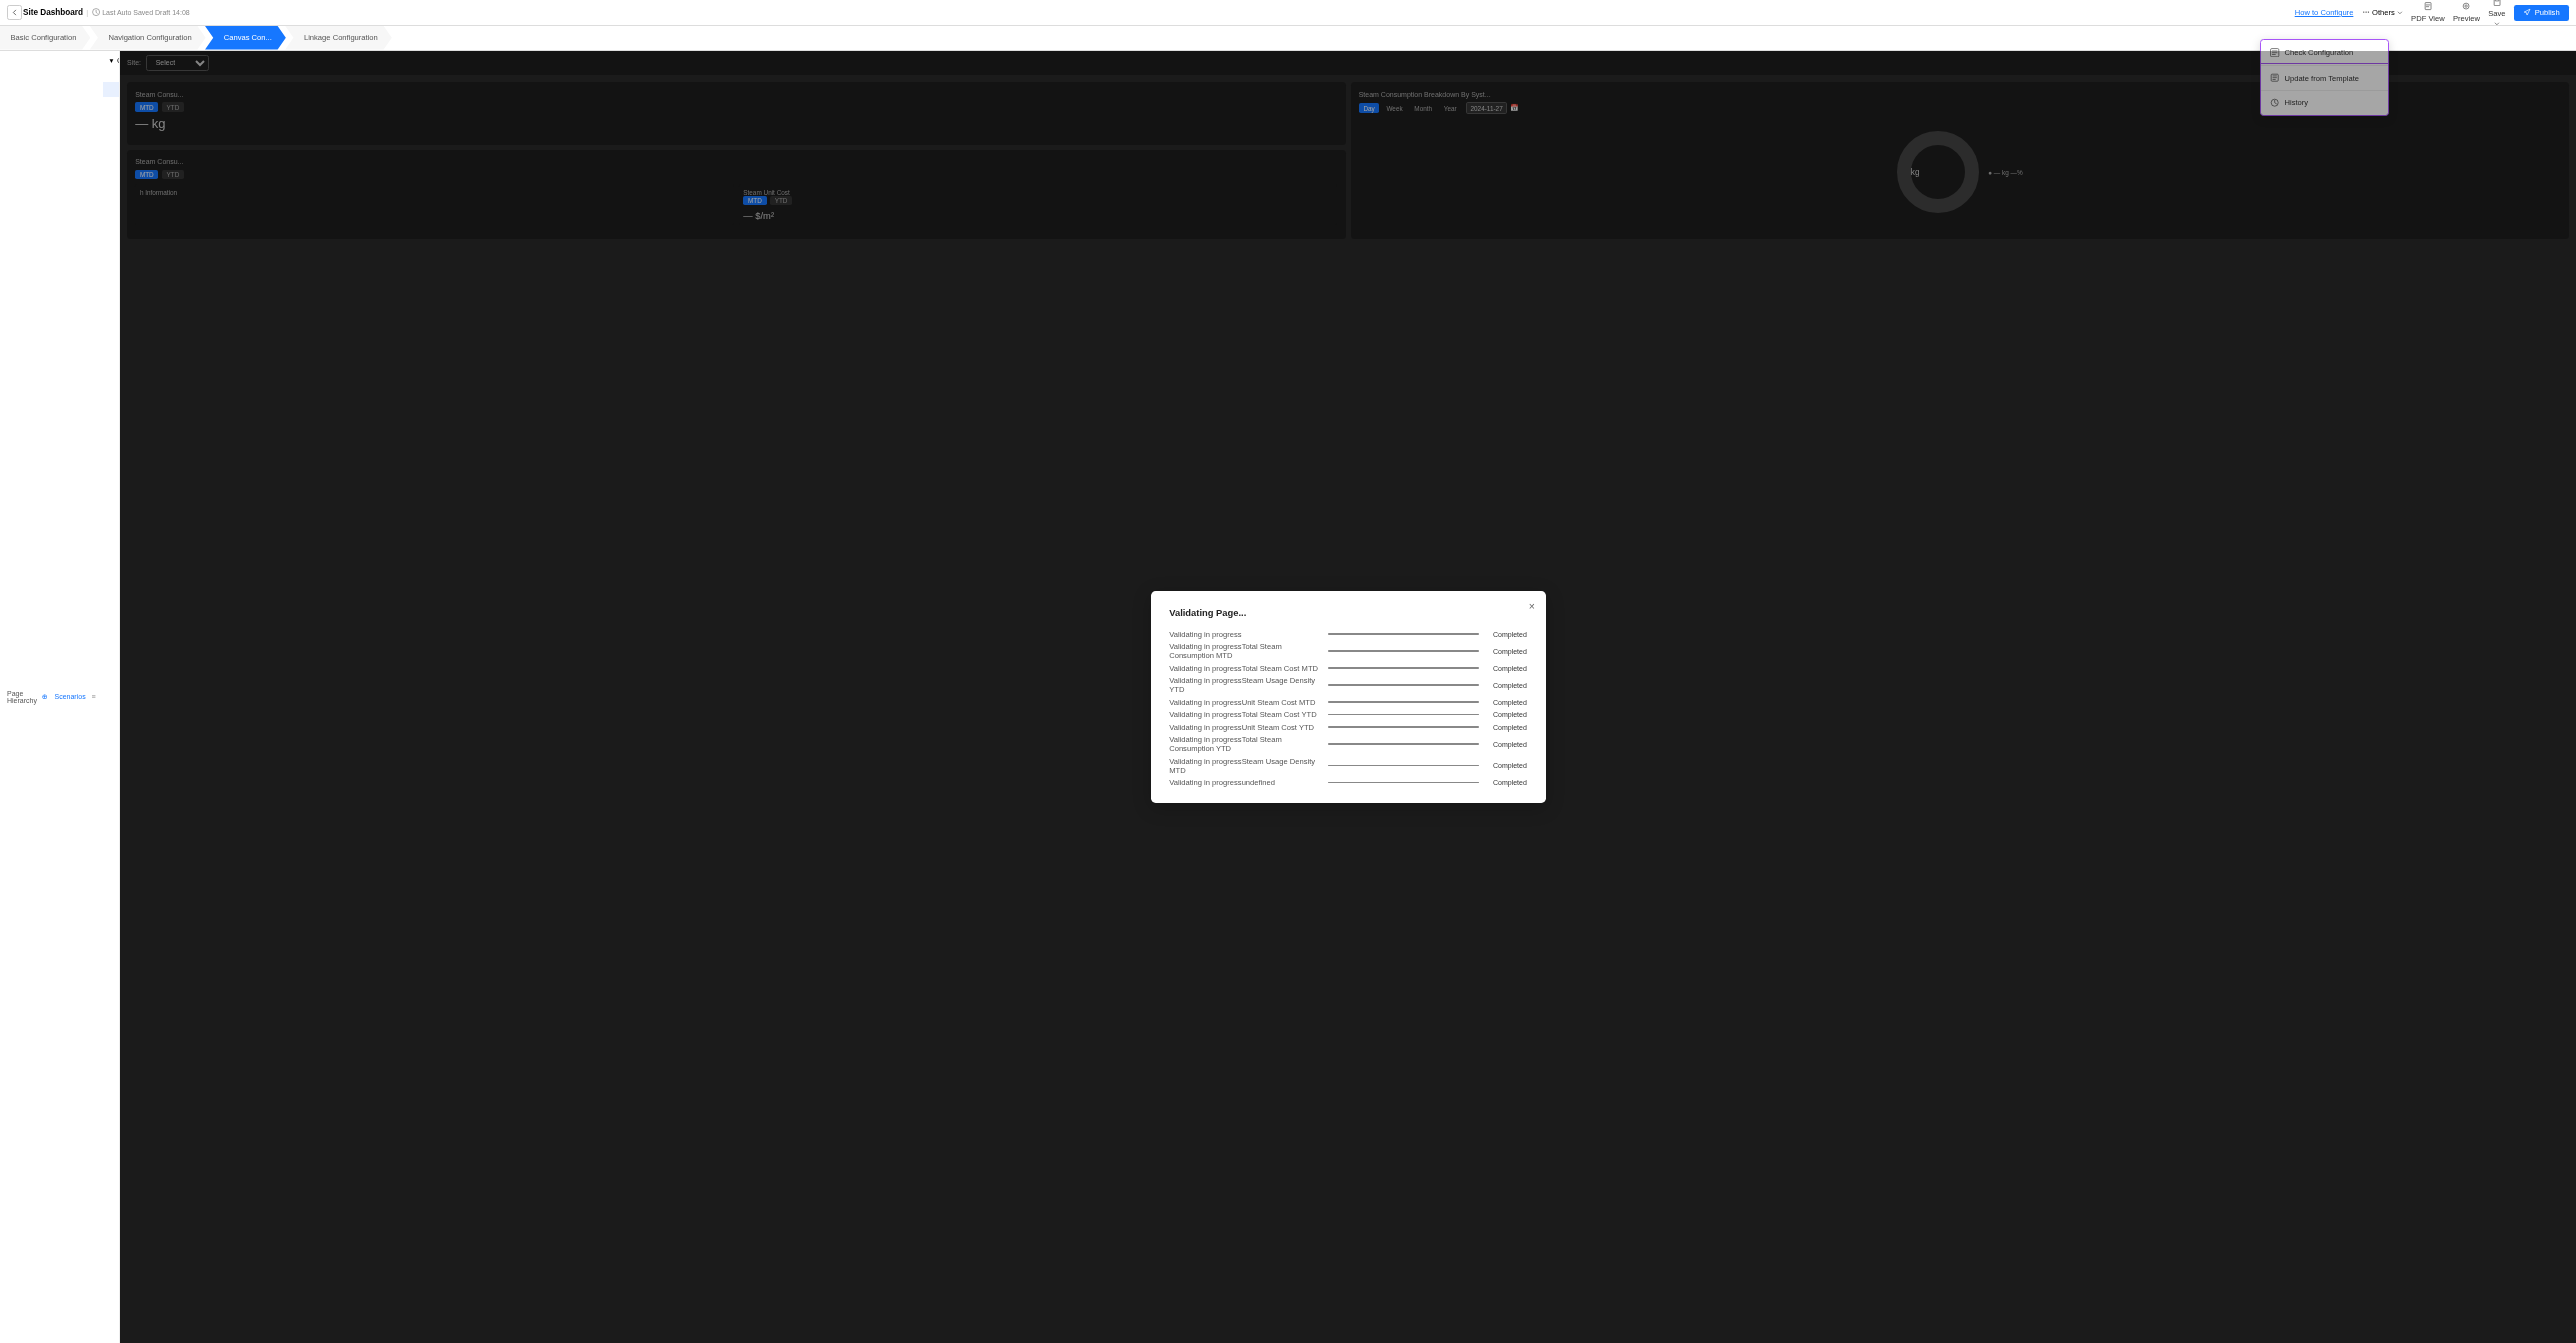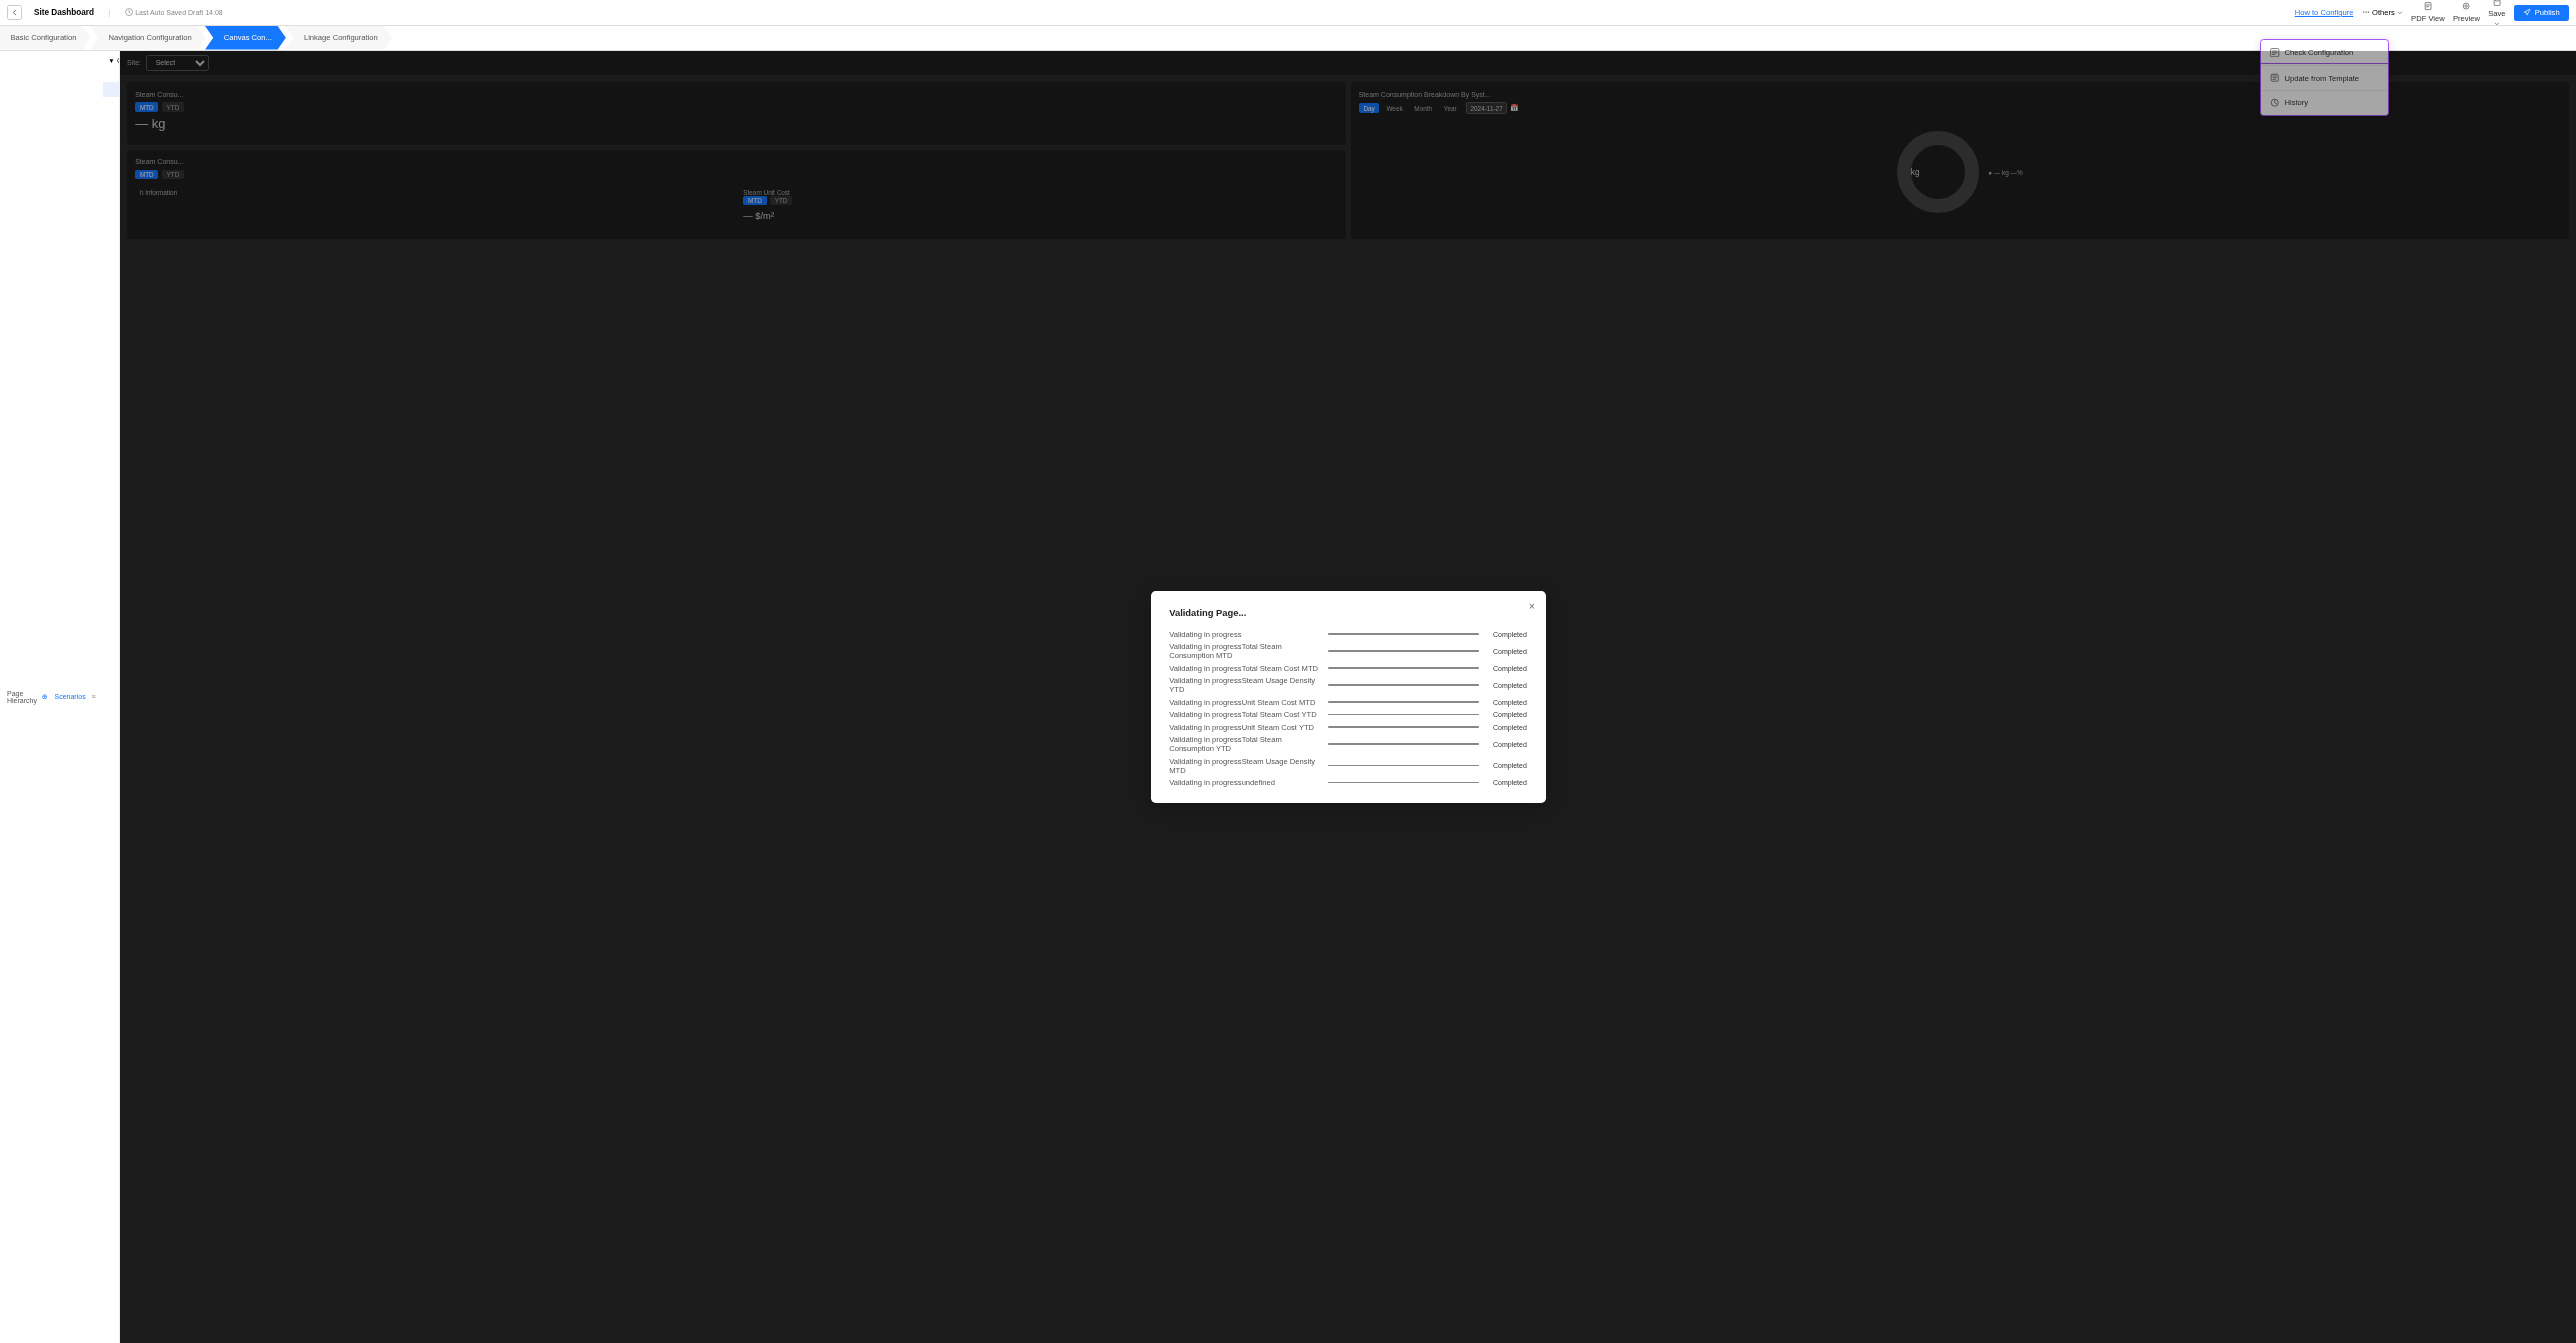--- a/index.html
+++ b/index.html
@@ -2,21 +2,21 @@
 <html style="font-size:9.4px"><head>
   <meta charset="utf-8">
   <style>
     * { box-sizing: border-box; margin: 0; padding: 0; }
     body { font-family: -apple-system, BlinkMacSystemFont, 'Segoe UI', Arial, sans-serif; font-size: 7.6px; background: #f0f0f0; overflow: hidden; width: 100vw; height: 100vh; }
 
     
     .top-header {
       display: flex; align-items: center;
       background: #fff; border-bottom: 0.6px solid #ddd;
-      padding: 0 7px; height: 26px; gap: 12px;
+      padding: 0 7px; height: 26px; gap: 1px;
       position: relative; z-index: 100;
     }
     .back-btn { width: 15px; height: 15px; border: 0.6px solid #ccc; border-radius: 2.3px; display: flex; align-items: center; justify-content: center; cursor: pointer; background: #fff; }
     .site-title { font-weight: 600; font-size: 8.2px; }
     .divider-v { color: #ccc; margin: 0 2.3px; }
     .auto-saved { color: #888; font-size: 7px; display: flex; align-items: center; gap: 2.3px; }
     .header-right { margin-left: auto; display: flex; align-items: center; gap: 8.2px; }
     .how-to-link { color: #1677ff; text-decoration: underline; cursor: pointer; font-size: 7.6px; }
     .others-btn { display: flex; align-items: center; gap: 2.3px; cursor: pointer; font-size: 7.6px; }
     .pdf-view-btn, .preview-btn, .save-btn { display: flex; align-items: center; gap: 2.9px; cursor: pointer; font-size: 7.6px; color: #333; flex-direction: column; }

